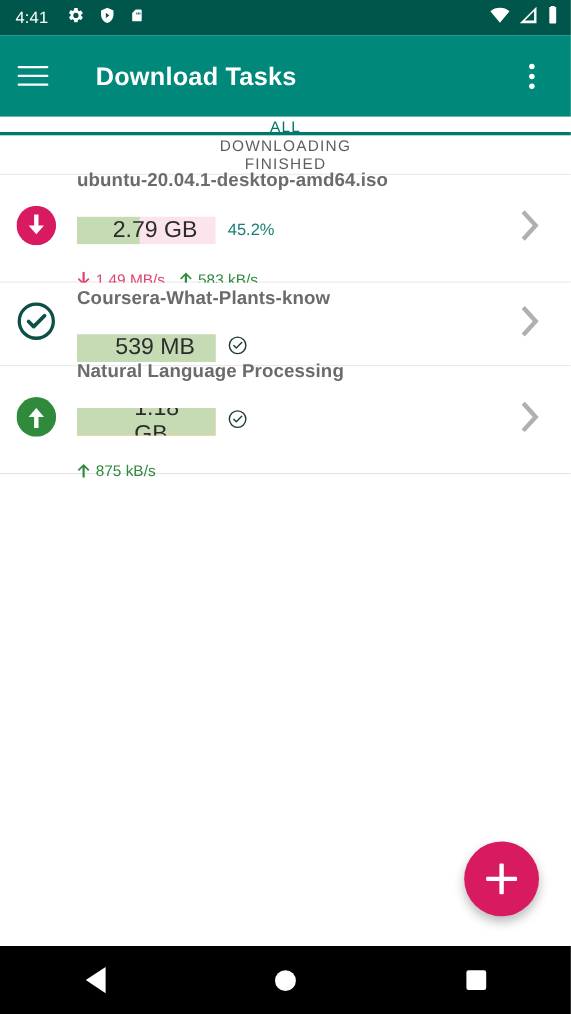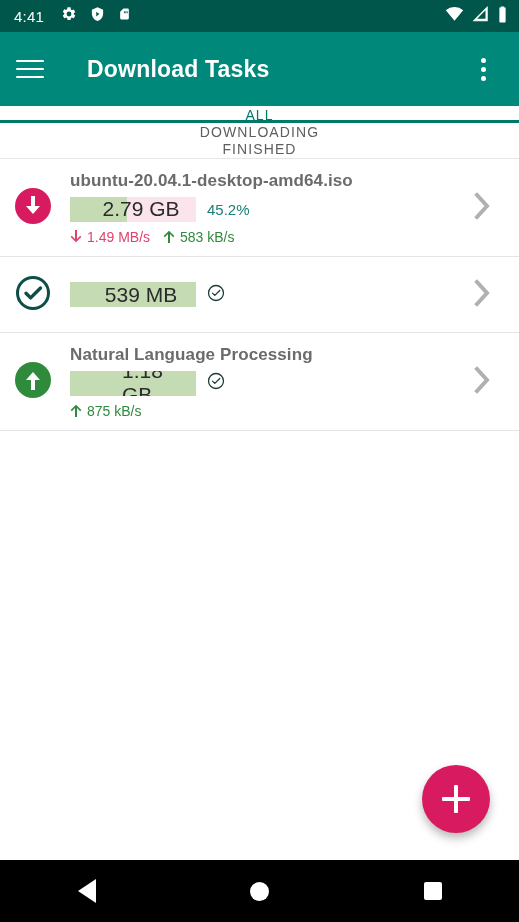--- a/index.html
+++ b/index.html
@@ -146,21 +146,21 @@
     align-items: center;
     justify-content: center;
   }
 
   .task-body {
     flex: 1;
     padding-left: 14px;
     display: flex;
     flex-direction: column;
     justify-content: space-between;
-    gap: 6px;
+    gap: 23px;
   }
 
   .task-title {
     font-size: 17px;
     font-weight: bold;
     color: #6b6b6b;
     letter-spacing: 0.1px;
     white-space: nowrap;
     overflow: hidden;
   }
@@ -398,20 +398,21 @@
     <div class="task-row h-short">
       <div class="status-icon-wrap">
         <span>
           <svg width="36" height="36" viewBox="0 0 36 36">
             <circle cx="18" cy="18" r="15.5" fill="none" stroke="#0d4f46" stroke-width="3"></circle>
             <path fill="none" stroke="#0d4f46" stroke-width="3.4" stroke-linecap="round" stroke-linejoin="round" d="M11 18.3l4.6 4.6L25.5 13"></path>
           </svg>
         </span>
       </div>
       <div class="task-body">
+        <div class="task-title">Coursera-What-Plants-know</div>
         <div class="meta-line">
           <div class="progress-bar complete" style="background: rgb(197, 219, 180);">
             <div class="progress-fill" style="width: 100%; background: rgb(197, 219, 180);"></div>
             <span class="progress-label">539 MB</span>
           </div>
           <span>
             <svg width="18" height="18" viewBox="0 0 24 24">
               <circle cx="12" cy="12" r="10" fill="none" stroke="#1d3b36" stroke-width="1.7"></circle>
               <path fill="none" stroke="#1d3b36" stroke-width="1.7" stroke-linecap="round" stroke-linejoin="round" d="M7.4 12.2l3 3L17 8.6"></path>
             </svg>

